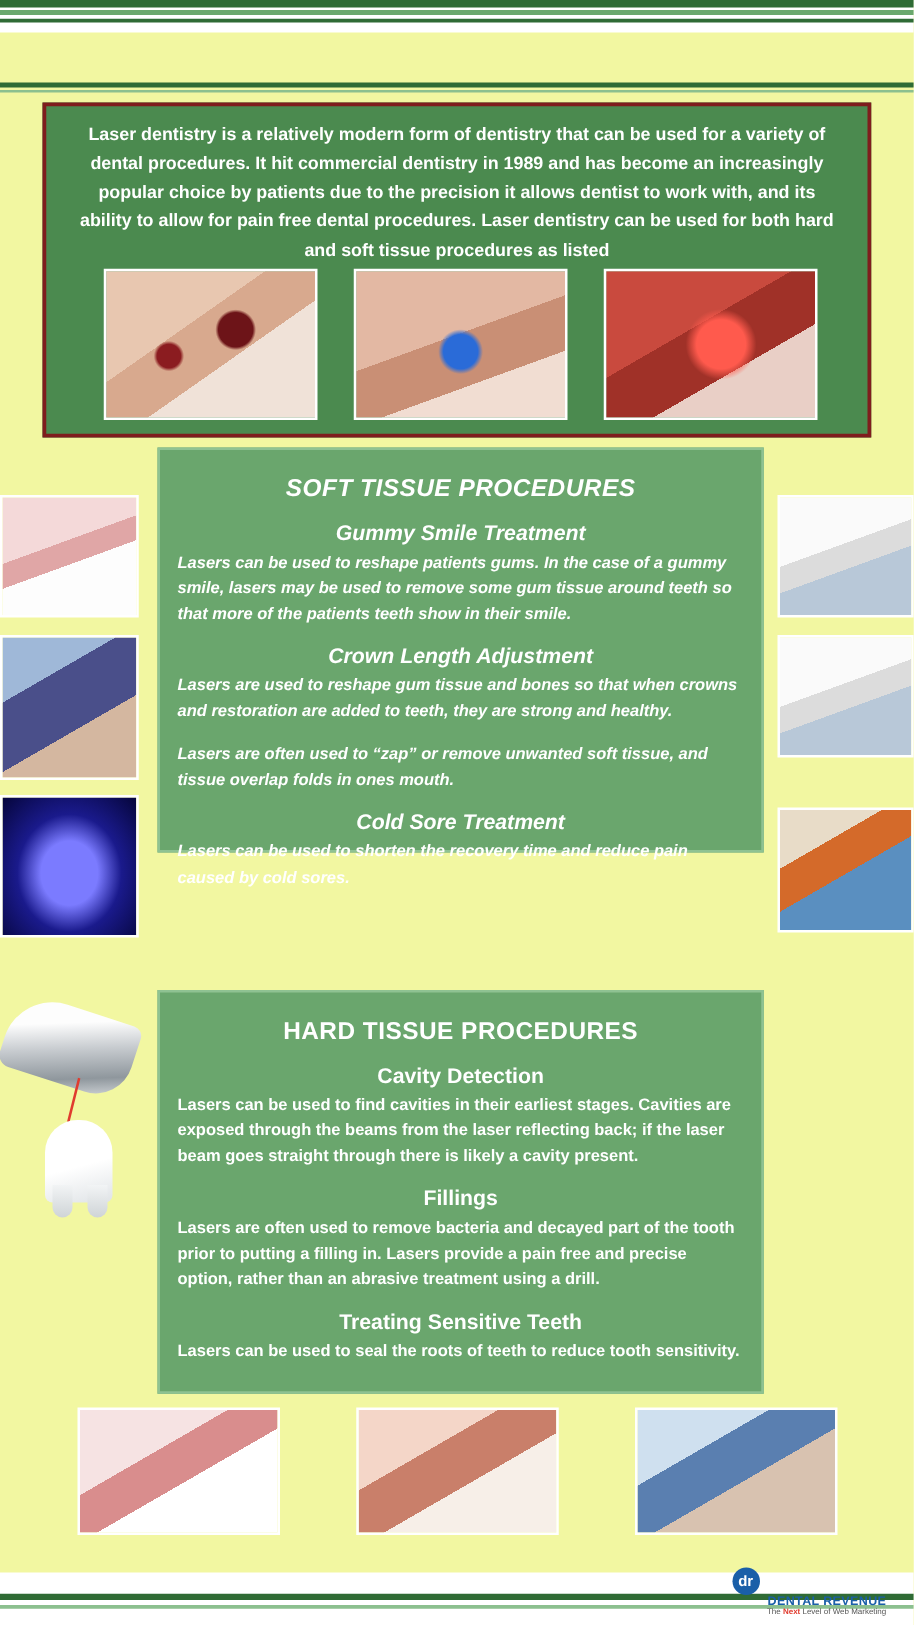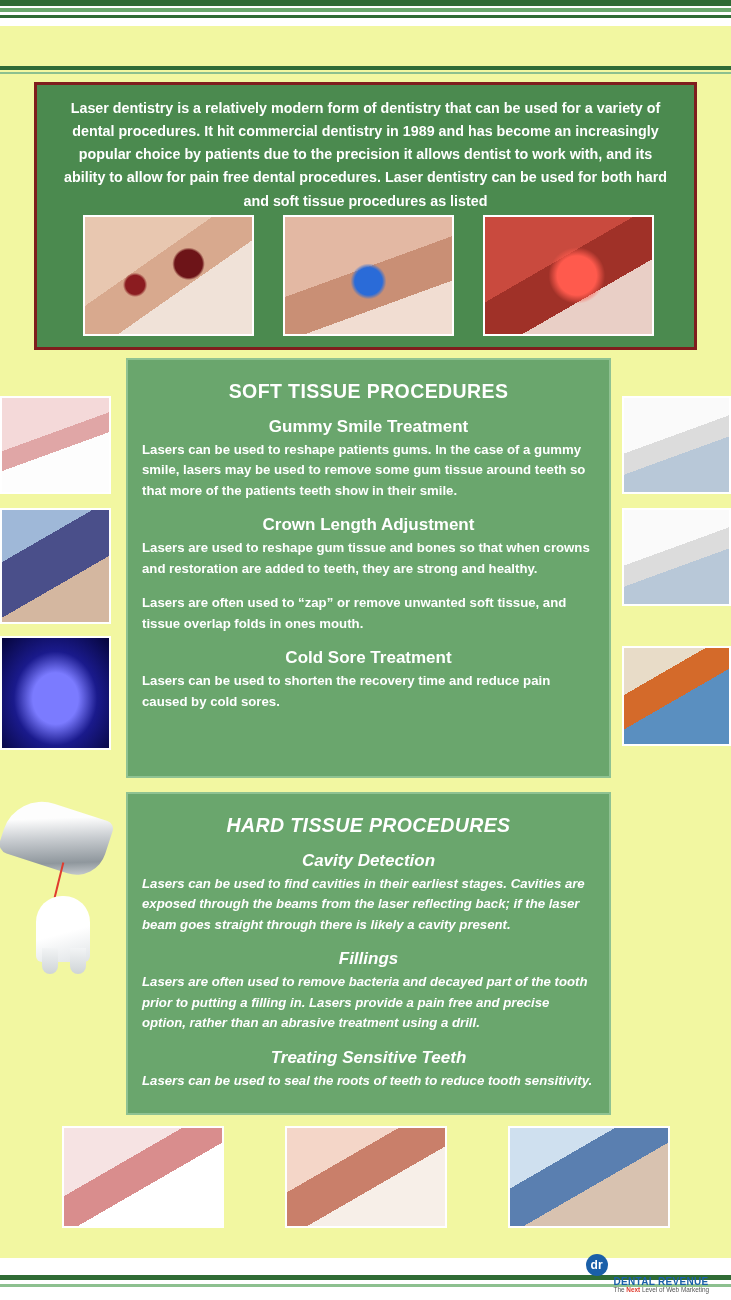--- a/index.html
+++ b/index.html
@@ -96,22 +96,22 @@
   .ph-j { background: linear-gradient(150deg,#f4d6c8 0 34%, #c97f6a 34% 58%, #f7efe8 58% 100%); }
   .ph-k { background: linear-gradient(150deg,#cfe0ef 0 32%, #5a7fb0 32% 56%, #d8c2b0 56% 100%); }
   .ph-tooth { background: linear-gradient(160deg, #f2f7a1 0 45%, #f2f7a1 100%); }
 
   
   .section-panel {
     position: absolute;
     background: #6aa66d;
     border: 2px solid #8fc292;
   }
-  #soft-panel { left: 126px; top: 358px; width: 485px; height: 420px; }
-  #hard-panel { left: 126px; top: 792px; width: 485px; height: 323px; font-style: italic; }
+  #soft-panel { left: 126px; top: 358px; width: 485px; height: 324px; font-style: italic; }
+  #hard-panel { left: 126px; top: 792px; width: 485px; height: 323px; }
 
   .section-title {
     color: #ffffff; font-size: 19.5px; font-weight: bold;
     text-align: center; letter-spacing: 0.4px; text-transform: uppercase;
     margin-top: 20px;
   }
   .proc { margin-top: 14px; padding: 0 14px; }
   .proc-name {
     color: #ffffff; font-size: 17px; font-weight: bold; text-align: center;
     margin-bottom: 3px;
@@ -160,20 +160,21 @@
   .bottom-row {
     position: absolute; left: 0; top: 1126px; width: 731px;
     display: flex; justify-content: center; gap: 61px;
   }
   .photo.bottom { width: 162px; height: 102px; }
 
   
   .footer {
     position: absolute; left: 0; bottom: 0; width: 731px; height: 42px;
     background: #ffffff;
+    text-align: right;
   }
   .footer-bar {
     position: absolute; left: 0; bottom: 20px; width: 731px; height: 5px; background: #2f6b35;
   }
   .footer-bar2 {
     position: absolute; left: 0; bottom: 13px; width: 731px; height: 3px; background: #8cc08f;
   }
   .logo {
     position: absolute; right: 22px; bottom: 6px;
     display: flex; align-items: center; gap: 6px;

